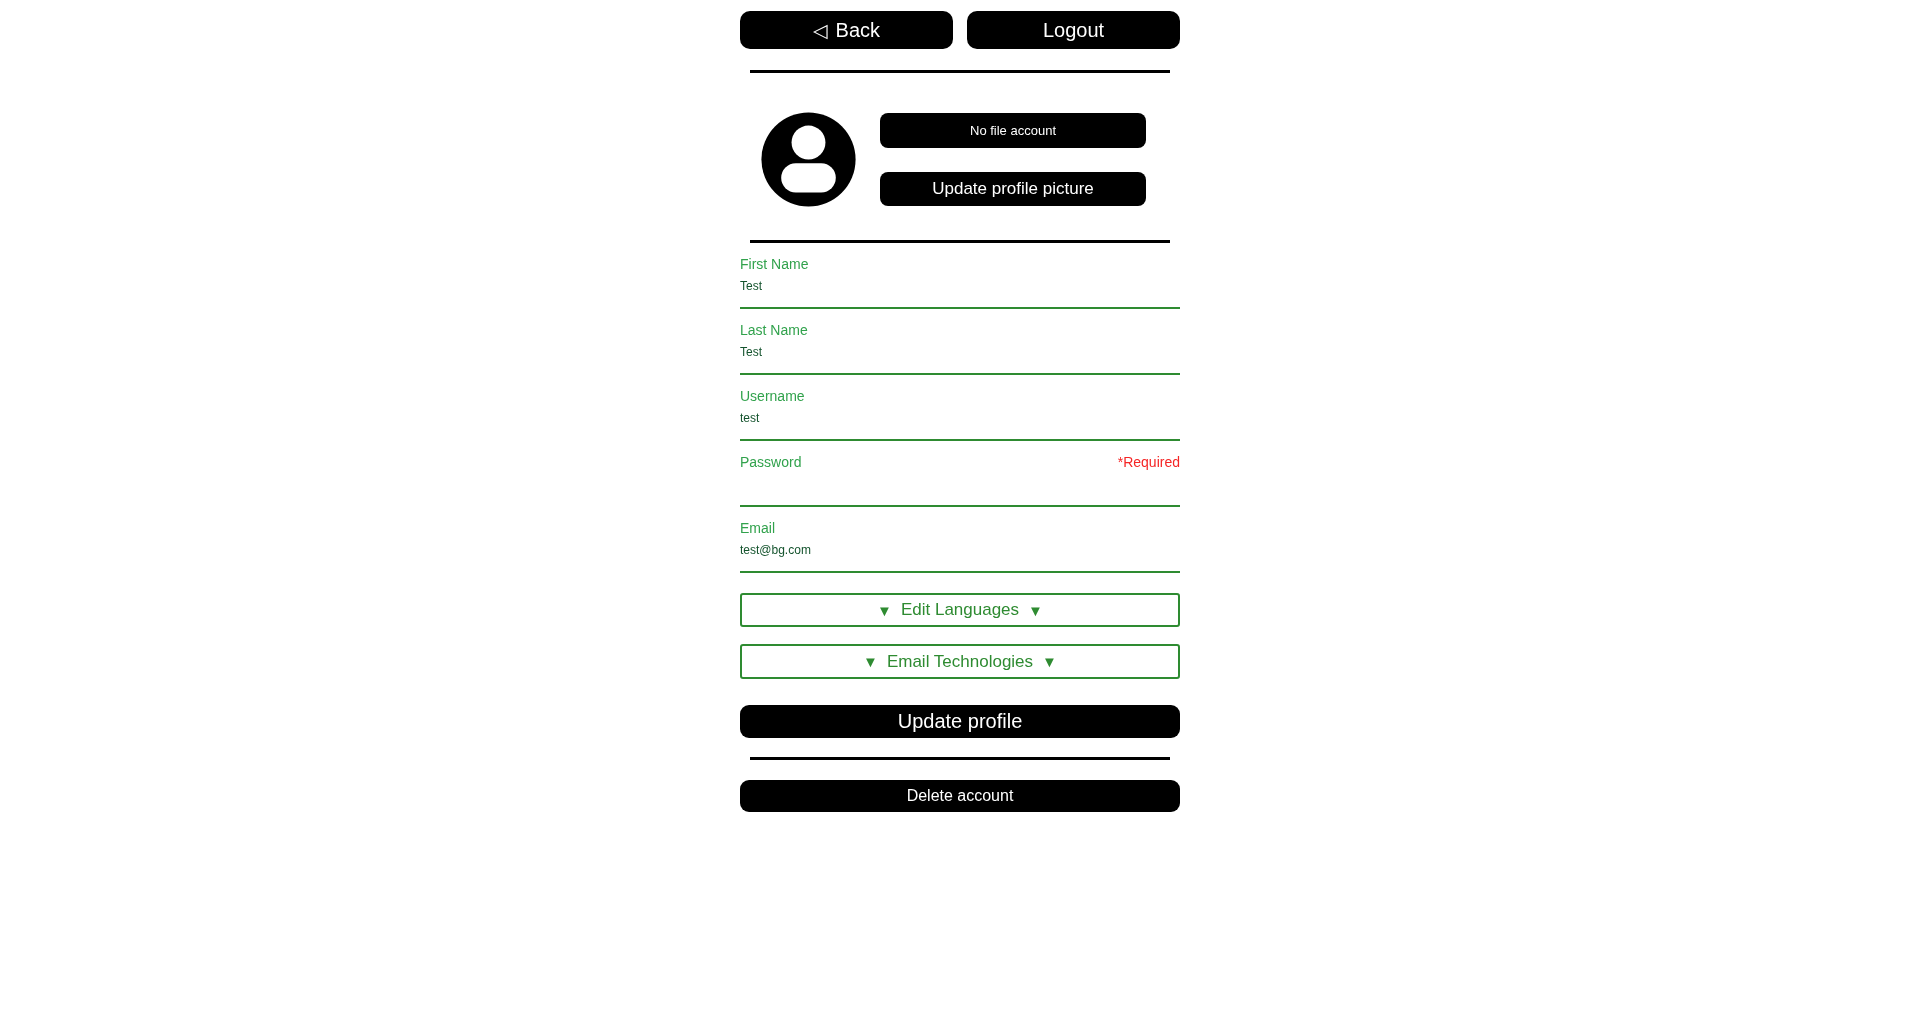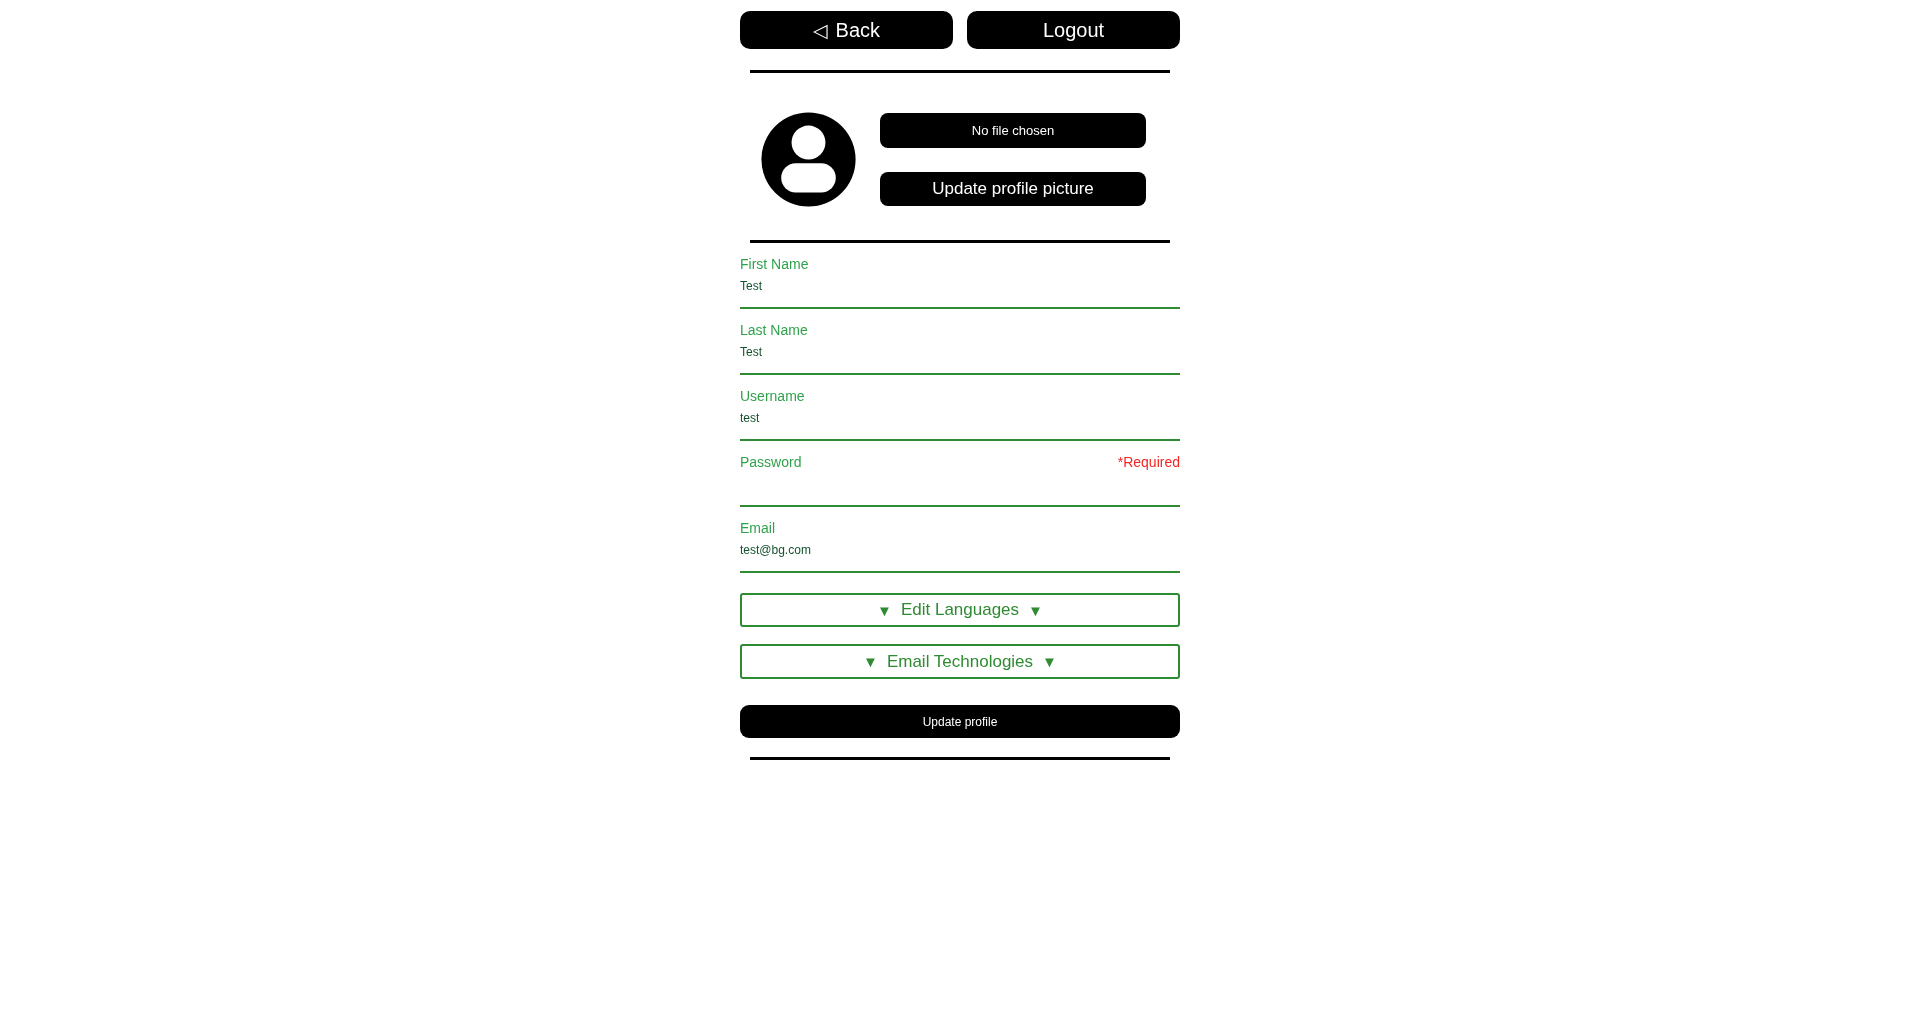--- a/index.html
+++ b/index.html
@@ -133,21 +133,21 @@
     gap: 9px;
     cursor: pointer;
     font-family: inherit;
   }
   .edit-langs { margin-top: 20px; height: 34px; }
   .edit-tech  { margin-top: 17px; height: 35px; }
   .dropdown-glyph { font-size: 15px; line-height: 1; }
   .update-profile-btn {
     width: 100%;
     height: 33px;
-    font-size: 12px;
+    font-size: 20px;
     margin-top: 26px;
     border-radius: 9px;
   }
   .delete-btn {
     width: 100%;
     height: 32px;
     font-size: 16px;
     margin-top: 20px;
     border-radius: 9px;
   }
@@ -172,21 +172,21 @@
   <div class="avatar-row">
     <div class="avatar">
       <svg viewBox="0 0 24 24" aria-hidden="true">
         <circle cx="12" cy="12" r="10" fill="#000000"></circle>
         <circle cx="12" cy="8.4" r="3.6" fill="#ffffff"></circle>
         <rect x="6.2" y="12.8" width="11.6" height="6.2" rx="3.1" fill="#ffffff"></rect>
       </svg>
     </div>
     <div class="pic-buttons">
       <button class="btn-black file-btn">
-        <span>No file chosen</span>
+        <span>No file account</span>
       </button>
       <button class="btn-black update-pic-btn">
         <span>Update profile picture</span>
       </button>
     </div>
   </div>
 
   <hr class="divider after-avatar">
 
   <div class="field">
@@ -236,14 +236,17 @@
     <span>Email Technologies</span>
     <span class="dropdown-glyph">▼</span>
   </button>
 
   <button class="btn-black update-profile-btn">
     <span>Update profile</span>
   </button>
 
   <hr class="divider before-delete">
 
+  <button class="btn-black delete-btn">
+    <span>Delete account</span>
+  </button>
 
 </div>
 
 </body></html>

